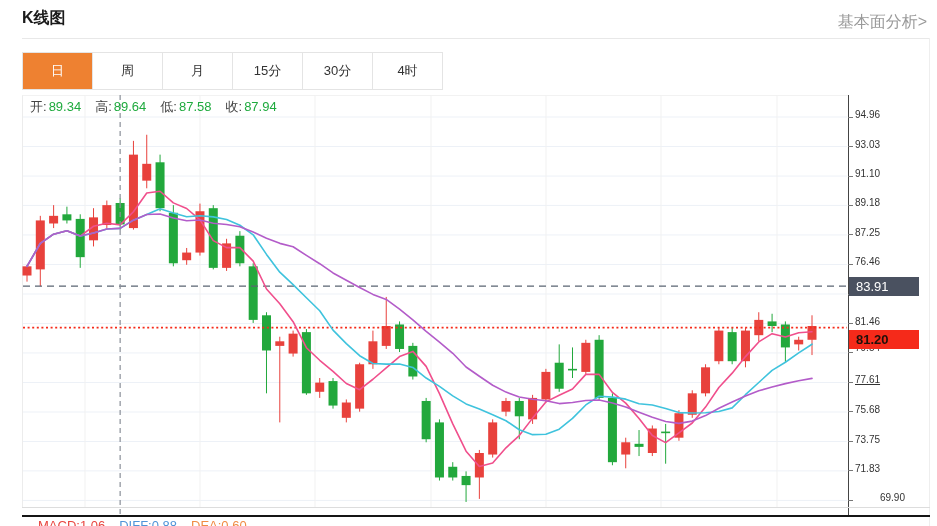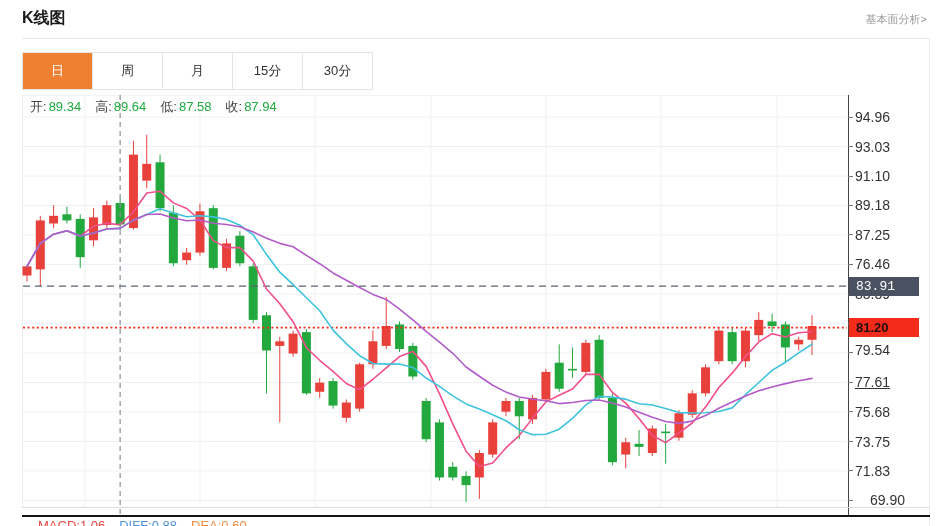--- a/index.html
+++ b/index.html
@@ -1,19 +1,19 @@
 <!DOCTYPE html>
 <html><head>
 <meta charset="utf-8">
 <style>
   html,body{margin:0;padding:0;background:#fff;font-family:"Liberation Sans","DejaVu Sans",sans-serif;}
   #app{position:relative;width:937px;height:526px;background:#fff;overflow:hidden;}
 
   .page-title{position:absolute;left:22px;top:8px;font-size:16px;font-weight:bold;color:#1a1a1a;}
-  .fa-link{position:absolute;right:10px;top:12px;font-size:11px;color:#999;cursor:pointer;}
+  .fa-link{position:absolute;right:10px;top:12px;font-size:16px;color:#999;cursor:pointer;}
   .title-divider{position:absolute;left:22px;top:38px;width:908px;height:1px;background:#e8e8e8;}
   .right-border{position:absolute;right:7px;top:38px;width:1px;height:488px;background:#eee;}
 
   .tabbar{position:absolute;left:22px;top:52px;display:flex;border:1px solid #e4e4e4;}
   .tab{width:69px;height:36px;line-height:36px;text-align:center;font-size:13px;color:#333;
        background:#fff;border-right:1px solid #e4e4e4;cursor:pointer;}
   .tab:last-child{border-right:none;}
   .tab.active{background:#ee8131;color:#fff;}
 
   .plot-frame{position:absolute;left:22px;top:95px;width:826px;height:412px;
@@ -23,47 +23,48 @@
   .macd-sep{position:absolute;left:22px;top:515px;width:908px;height:2px;background:#151515;}
 
   svg#chart{position:absolute;left:0;top:0;}
 
   .legend{position:absolute;left:30px;font-size:13px;white-space:nowrap;}
   .legend .lbl{color:#444;margin-right:2px;}
   .legend .item{margin-right:14px;}
   #legend-ohlc{top:98px;}
   #legend-ma{top:117px;}
 
-  .ytick-label{position:absolute;left:855px;width:50px;font-size:14px;color:#333;}
+  .ytick-label{position:absolute;left:855px;width:50px;font-size:10px;color:#333;}
   .ytick-mark{position:absolute;left:848px;width:5px;height:1px;background:#777;}
 
   .price-badge{position:absolute;left:849px;width:70px;height:19px;line-height:19px;
                font-size:13px;padding-left:7px;box-sizing:border-box;}
   #badge-resistance{color:#fff;}
-  #badge-current{color:#20100a;font-weight:bold;}
+  #badge-current{color:#20100a;font-weight:bold;margin-top:12px;}
 
   .macd-legend{position:absolute;left:38px;top:518px;font-size:13px;white-space:nowrap;}
   .macd-legend span{margin-right:14px;}
 </style>
 </head>
 <body>
 
 <div id="app">
 
   <div class="page-title">K线图</div>
   <div class="fa-link">基本面分析&gt;</div>
   <div class="title-divider"></div>
   <div class="right-border"></div>
 
   <div class="tabbar" id="tabbar">
       <div class="tab active">日</div>
       <div class="tab">周</div>
       <div class="tab">月</div>
       <div class="tab">15分</div>
       <div class="tab">30分</div>
+      <div class="tab">4时</div>
     </div>
 
   <div class="plot-frame"></div>
   <div class="axis-border"></div>
   <div class="plot-bottom"></div>
   <div class="macd-sep"></div>
 
   <svg id="chart" width="937" height="526">
       <line x1="23" x2="847" y1="117" y2="117" stroke="#edf1f7" stroke-width="1"></line>
       <line x1="23" x2="847" y1="146.5299999999999" y2="146.5299999999999" stroke="#edf1f7" stroke-width="1"></line>
@@ -240,17 +241,17 @@
       <div class="ytick-mark" style="top: 411.494px;"></div>
       <div class="ytick-label" style="top: 403.994px;">75.68</div>
       <div class="ytick-mark" style="top: 441.024px;"></div>
       <div class="ytick-label" style="top: 433.524px;">73.75</div>
       <div class="ytick-mark" style="top: 470.401px;"></div>
       <div class="ytick-label" style="top: 462.901px;">71.83</div>
       <div class="ytick-mark" style="top: 499.931px;"></div>
       <div class="ytick-label" style="top: 492.431px; text-align: right;">69.90</div>
     </div>
 
-  <div class="price-badge" id="badge-resistance" style="top: 276.571px; background: rgb(74, 81, 96); font-family: Liberation Mono, monospace;">83.91</div>
+  <div class="price-badge" id="badge-resistance" style="top: 276.571px; background: rgb(74, 81, 96);">83.91</div>
   <div class="price-badge" id="badge-current" style="top: 318.035px; background: rgb(245, 42, 26);">81.20</div>
 
   <div class="macd-legend" id="macd-legend"><span style="color: rgb(232, 69, 63);">MACD:1.06</span><span style="color: rgb(79, 148, 216);">DIFF:0.88</span><span style="color: rgb(240, 140, 68);">DEA:0.60</span></div>
 </div>
 
 </body></html>

